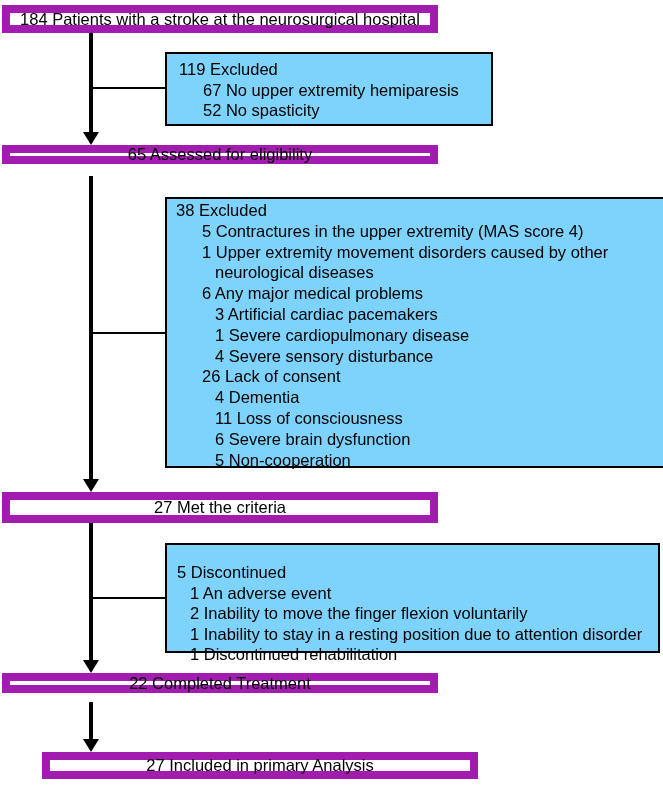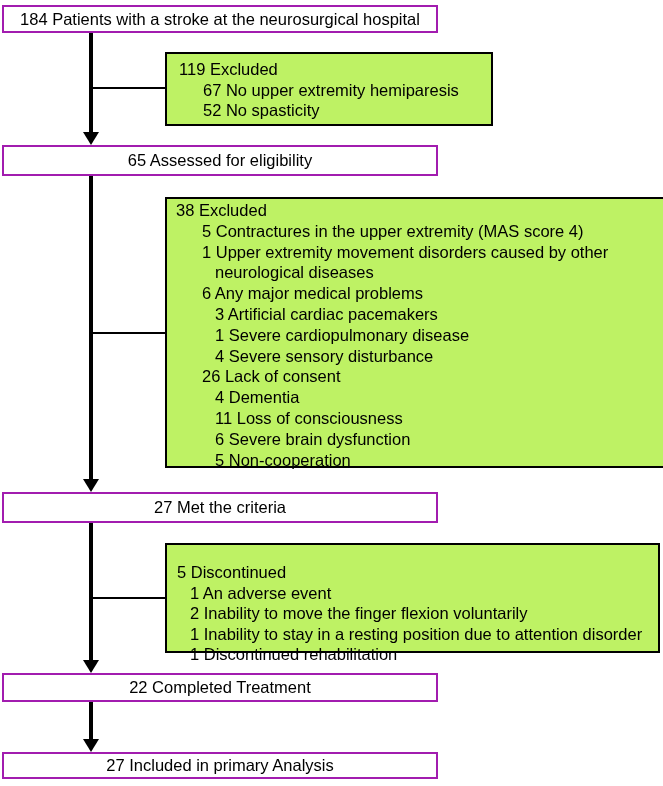--- a/index.html
+++ b/index.html
@@ -14,40 +14,40 @@
     font-size: 16.5px;
     color: #000000;
     overflow: hidden;
   }
 
   
   .mbox {
     position: absolute;
     left: 2px;
     width: 436px;
-    border: 2px solid #a21caf;
+    border: 8px solid #a21caf;
     background: #fff;
     display: flex;
     align-items: center;
     justify-content: center;
     text-align: center;
     line-height: 1.1;
   }
   #box-a { top: 5px;   height: 28px; }
-  #box-b { top: 145px; height: 31px; }
+  #box-b { top: 145px; height: 19px; }
   #box-c { top: 492px; height: 31px; text-align: center; }
-  #box-d { top: 673px; height: 29px; text-align: right; }
-  #box-e { top: 752px; height: 27px; }
+  #box-d { top: 673px; height: 20px; text-align: right; }
+  #box-e { top: 752px; height: 27px; margin-left: 40px; }
 
   
   .sidebox {
     position: absolute;
     left: 165px;
     border: 2px solid #000;
-    background: #bef264;
+    background: #7dd3fc;
   }
   .fline { padding-left: 13px; text-indent: -13px; }
 
   #box-excl1 { top: 52px;  width: 328px; height: 74px;  padding: 5px 6px 0 12px; }
   #box-excl1 .fline { line-height: 20.5px; }
   #box-excl1 .lvl-1 { margin-left: 24px; }
 
   #box-big   { top: 197px; width: 522px; height: 271px; padding: 1px 4px 0 9px; }
   #box-big .fline { line-height: 20.8px; }
   #box-big .lvl-1     { margin-left: 26px; }

